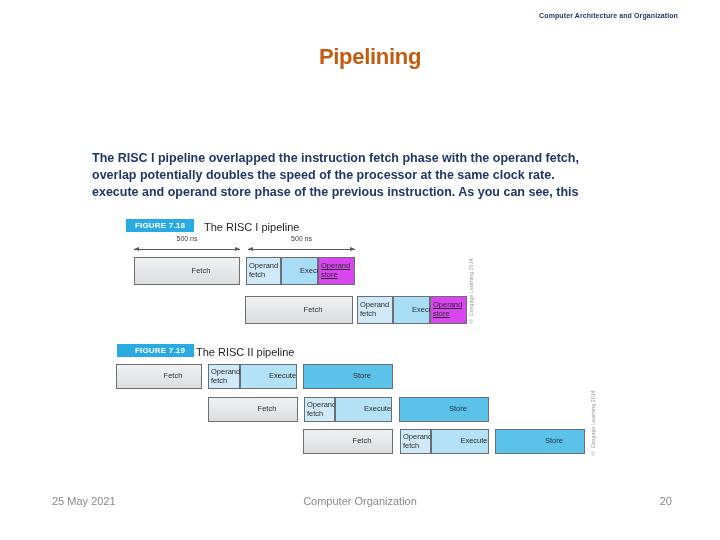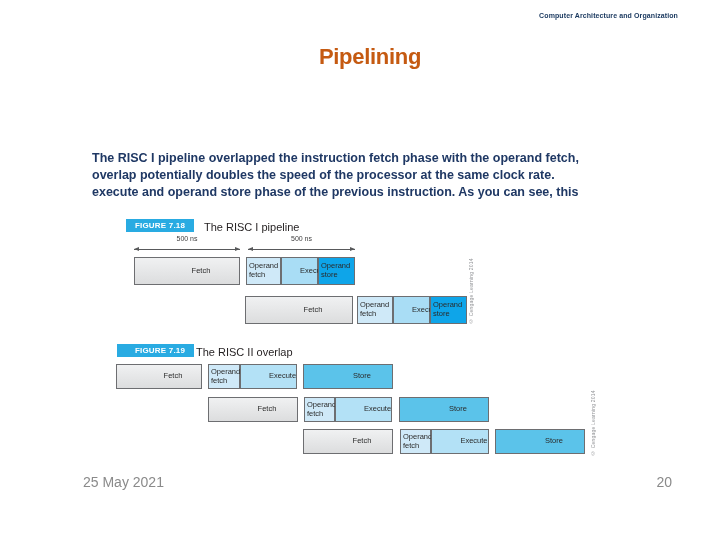--- a/index.html
+++ b/index.html
@@ -46,31 +46,31 @@
   .cell{
     position:absolute;box-sizing:border-box;border:1px solid #6d6e71;
     font-size:7.5px;color:#2b2b2b;line-height:1.15;
     display:flex;align-items:center;padding-left:28px;
   }
   .c-center{justify-content:center;text-align:center;}
   .c-left{justify-content:flex-start;text-align:left;padding-left:2px;padding-right:12px;}
   .bg-fetch{background:linear-gradient(#f0f1f2,#dcddde);}
   .bg-opfetch{background:#cfe9f8;}
   .bg-execute{background:#a9ddf5;}
-  .bg-opstore{background:#0ea5e9;}
+  .bg-opstore{background:#d946ef;text-decoration:underline;}
   .bg-execute19{background:#b3e1f6;}
   .bg-store{background:#5bc3ea;}
 
   .credit{
     position:absolute;color:#939598;font-size:5px;
     writing-mode:vertical-rl;transform:rotate(180deg);
     text-align:center;letter-spacing:0.2px;
   }
 
-  .footer-item{position:absolute;top:474px;font-size:14px;color:#8a8a8a;margin-left:31px;}
+  .footer-item{position:absolute;top:495px;font-size:11px;color:#8a8a8a;}
   .footer-date{left:52px;}
   .footer-center{left:0;width:720px;text-align:center;}
   .footer-page{right:20px;}
 </style>
 </head>
 <body>
 
 <div class="slide">
 
   <div class="course-header">Computer Architecture and Organization</div>
@@ -101,36 +101,37 @@
     <div class="cell bg-fetch c-center" style="left:245px;top:296px;width:108px;height:28px;">Fetch</div>
     <div class="cell bg-opfetch c-left" style="left:357px;top:296px;width:36px;height:28px;">Operand fetch</div>
     <div class="cell bg-execute c-center" style="left:393px;top:296px;width:37px;height:28px;">Execute</div>
     <div class="cell bg-opstore c-left" style="left:430px;top:296px;width:37px;height:28px;">Operand store</div>
 
     <div class="credit" style="left:468px;top:258px;height:66px;">© Cengage Learning 2014</div>
   </div>
 
   <div class="layer">
     <div class="fig-label" style="left:117px;top:344px;padding-left:9px;">FIGURE 7.19</div>
-    <div class="fig-caption" style="left:196px;top:346px;">The RISC II overlap</div>
+    <div class="fig-caption" style="left:196px;top:346px;">The RISC II pipeline</div>
 
     <div class="cell bg-fetch c-center" style="left:116px;top:364px;width:86px;height:25px;">Fetch</div>
     <div class="cell bg-opfetch c-left" style="left:208px;top:364px;width:32px;height:25px;">Operand fetch</div>
     <div class="cell bg-execute19 c-center" style="left:240px;top:364px;width:57px;height:25px;">Execute</div>
     <div class="cell bg-store c-center" style="left:303px;top:364px;width:90px;height:25px;">Store</div>
 
     <div class="cell bg-fetch c-center" style="left:208px;top:397px;width:90px;height:25px;">Fetch</div>
     <div class="cell bg-opfetch c-left" style="left:304px;top:397px;width:31px;height:25px;">Operand fetch</div>
     <div class="cell bg-execute19 c-center" style="left:335px;top:397px;width:57px;height:25px;">Execute</div>
     <div class="cell bg-store c-center" style="left:399px;top:397px;width:90px;height:25px;">Store</div>
 
     <div class="cell bg-fetch c-center" style="left:303px;top:429px;width:90px;height:25px;">Fetch</div>
     <div class="cell bg-opfetch c-left" style="left:400px;top:429px;width:31px;height:25px;">Operand fetch</div>
     <div class="cell bg-execute19 c-center" style="left:431px;top:429px;width:58px;height:25px;">Execute</div>
     <div class="cell bg-store c-center" style="left:495px;top:429px;width:90px;height:25px;">Store</div>
 
     <div class="credit" style="left:590px;top:390px;height:66px;">© Cengage Learning 2014</div>
   </div>
 
   <div class="footer-item footer-date">25 May 2021</div>
+  <div class="footer-item footer-center">Computer Organization</div>
   <div class="footer-item footer-page">20</div>
 
 </div>
 
 </body></html>

